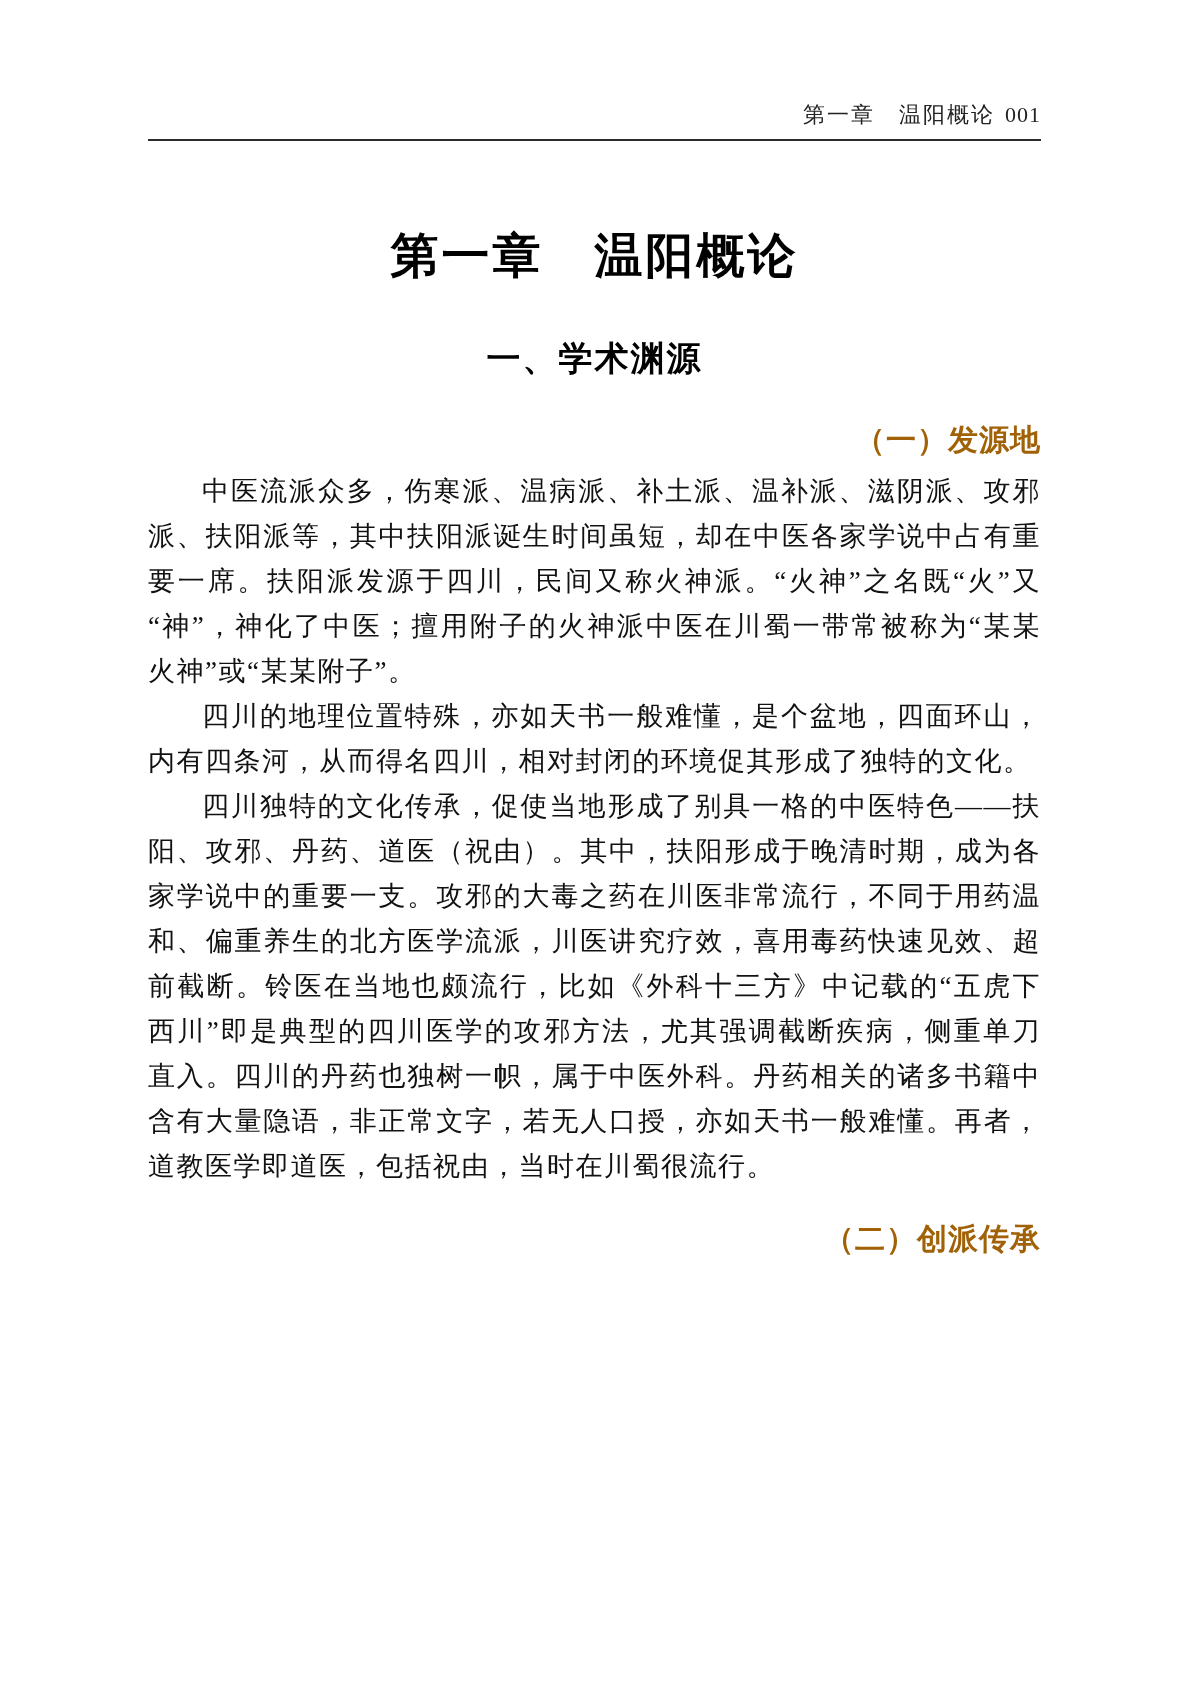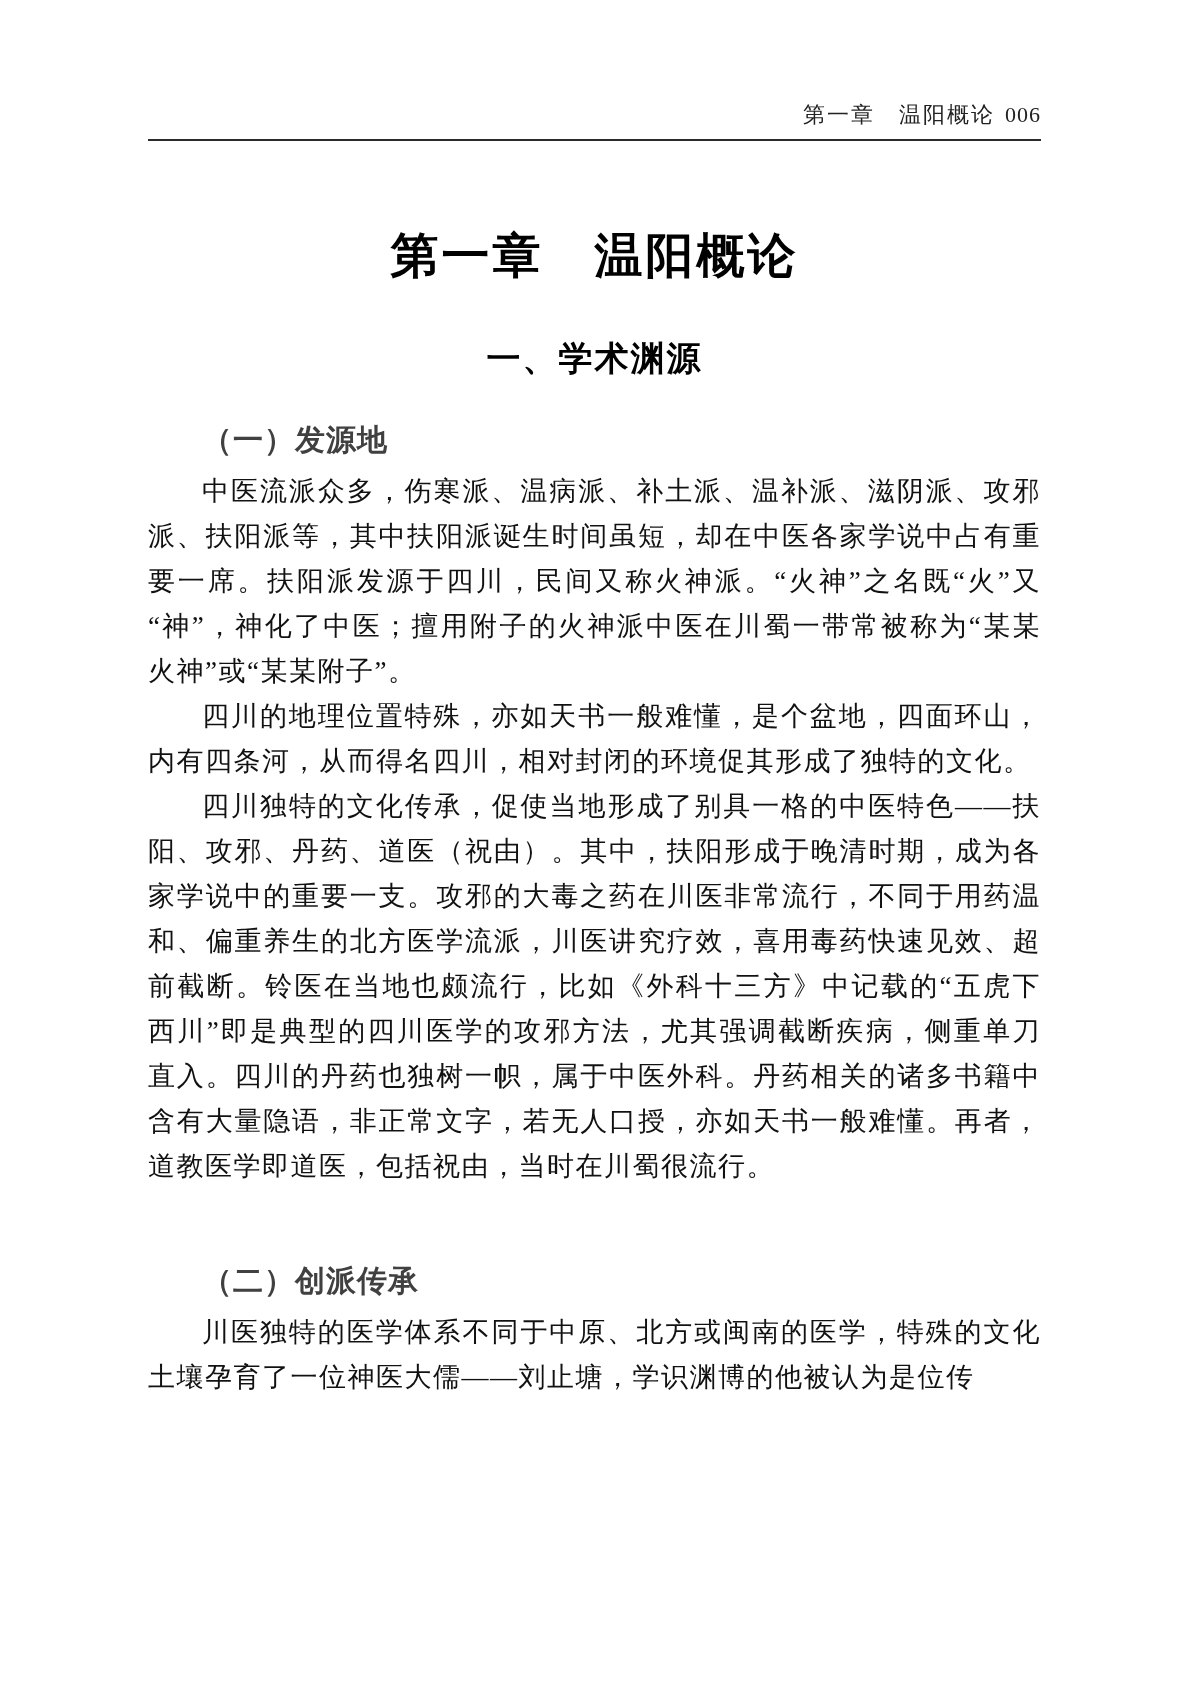--- a/index.html
+++ b/index.html
@@ -61,25 +61,26 @@
     color: #000;
     line-height: 1.2;
   }
   
   .subsection-heading {
     margin: 42px 0 10px 54px;
     font-family: "Liberation Sans", sans-serif;
     font-weight: 900;
     font-size: 30px;
     letter-spacing: 1px;
-    color: #404040;
+    color: #a16207;
     line-height: 1.3;
+    text-align: right;
   }
   .subsection-heading.second {
-    margin-top: 72px;
+    margin-top: 30px;
   }
   
   .body-paragraph {
     margin: 0;
     font-size: 27px;
     line-height: 45px;
     letter-spacing: 1.5px;
     text-align: justify;
     text-indent: 2em;
     color: #111;
@@ -89,36 +90,33 @@
     margin-top: 6px;
   }
 </style>
 </head>
 <body>
 
 <div class="page">
 
   <header class="running-head">
     <span class="running-text">第一章　温阳概论</span>
-    <span class="page-number">006</span>
+    <span class="page-number">001</span>
   </header>
 
   <hr class="header-rule">
 
   <h1 class="chapter-title">第一章　温阳概论</h1>
 
   <h2 class="section-title">一、学术渊源</h2>
 
   <h3 class="subsection-heading">（一）发源地</h3>
 
   <div class="paragraph-group">
     <p class="body-paragraph">中医流派众多，伤寒派、温病派、补土派、温补派、滋阴派、攻邪派、扶阳派等，其中扶阳派诞生时间虽短，却在中医各家学说中占有重要一席。扶阳派发源于四川，民间又称火神派。“火神”之名既“火”又“神”，神化了中医；擅用附子的火神派中医在川蜀一带常被称为“某某火神”或“某某附子”。</p>
     <p class="body-paragraph">四川的地理位置特殊，亦如天书一般难懂，是个盆地，四面环山，内有四条河，从而得名四川，相对封闭的环境促其形成了独特的文化。</p>
     <p class="body-paragraph">四川独特的文化传承，促使当地形成了别具一格的中医特色——扶阳、攻邪、丹药、道医（祝由）。其中，扶阳形成于晚清时期，成为各家学说中的重要一支。攻邪的大毒之药在川医非常流行，不同于用药温和、偏重养生的北方医学流派，川医讲究疗效，喜用毒药快速见效、超前截断。铃医在当地也颇流行，比如《外科十三方》中记载的“五虎下西川”即是典型的四川医学的攻邪方法，尤其强调截断疾病，侧重单刀直入。四川的丹药也独树一帜，属于中医外科。丹药相关的诸多书籍中含有大量隐语，非正常文字，若无人口授，亦如天书一般难懂。再者，道教医学即道医，包括祝由，当时在川蜀很流行。</p>
   </div>
 
   <h3 class="subsection-heading second">（二）创派传承</h3>
 
-  <div class="paragraph-group">
-    <p class="body-paragraph">川医独特的医学体系不同于中原、北方或闽南的医学，特殊的文化土壤孕育了一位神医大儒——刘止塘，学识渊博的他被认为是位传</p>
-  </div>
 
 </div>
 
 </body></html>

